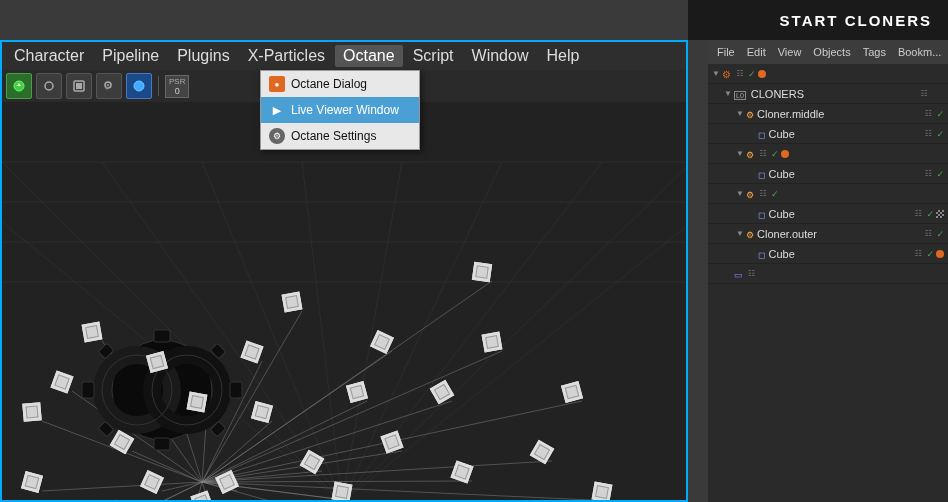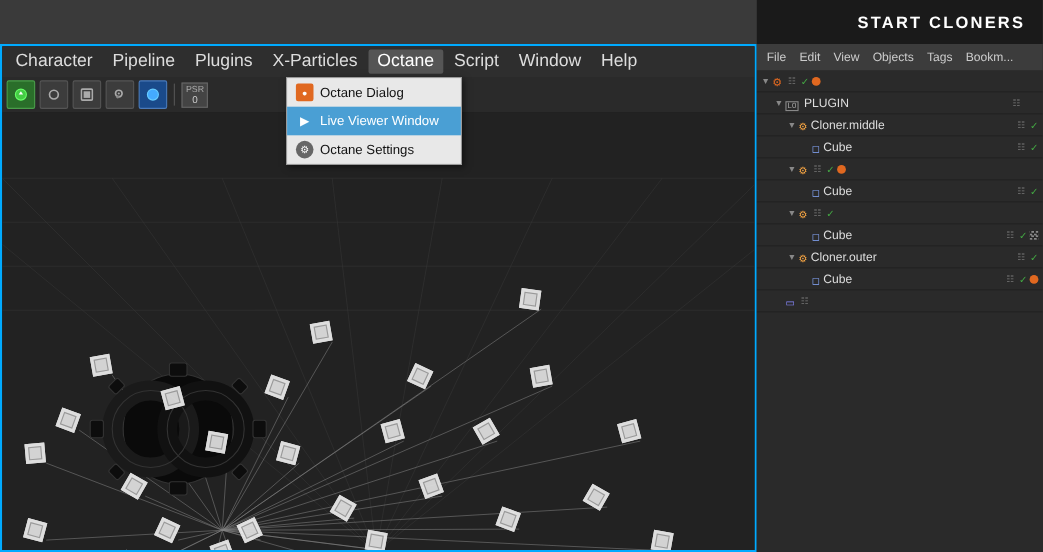--- a/index.html
+++ b/index.html
@@ -198,21 +198,21 @@
       writing-mode: vertical-rl;
       transform: rotate(180deg);
       font-weight: bold;
     }
 
     
     .right-panel {
       position: absolute;
       top: 40px;
       right: 0;
-      width: 260px;
+      width: 240px;
       height: 462px;
       background: #2e2e2e;
       display: flex;
       flex-direction: column;
     }
 
     
     .right-menu-bar {
       height: 24px;
       background: #3c3c3c;
@@ -551,21 +551,21 @@
         <span style="margin-right: 3px;"><span style="color:#e06820;font-size:10px;">⚙</span></span>
         <div class="tree-node-icons">
           <span class="tree-icon-small" style="color: rgb(119, 119, 119);">☷</span>
           <span class="check-mark">✓</span>
           <div class="dot-orange"></div>
         </div>
       </div>
       <div class="tree-node" style="padding-left: 16px;">
         <span class="expand-arrow">▼</span>
         <span style="margin-right: 3px;"><span style="font-size:7px;color:#aaa;border:1px solid #888;padding:0 1px;margin-right:2px;">L0</span></span>
-        <span class="tree-node-name">PLUGIN</span>
+        <span class="tree-node-name">CLONERS</span>
         <div class="tree-node-icons">
           <span class="tree-icon-small" style="color: rgb(119, 119, 119);">☷</span>
           <span class="tree-icon-small"></span>
         </div>
       </div>
       <div class="tree-node" style="padding-left: 28px;">
         <span class="expand-arrow">▼</span>
         <span style="margin-right: 3px;"><span style="color:#ffaa44;font-size:9px;">⚙</span></span>
         <span class="tree-node-name">Cloner.middle</span>
         <div class="tree-node-icons">

